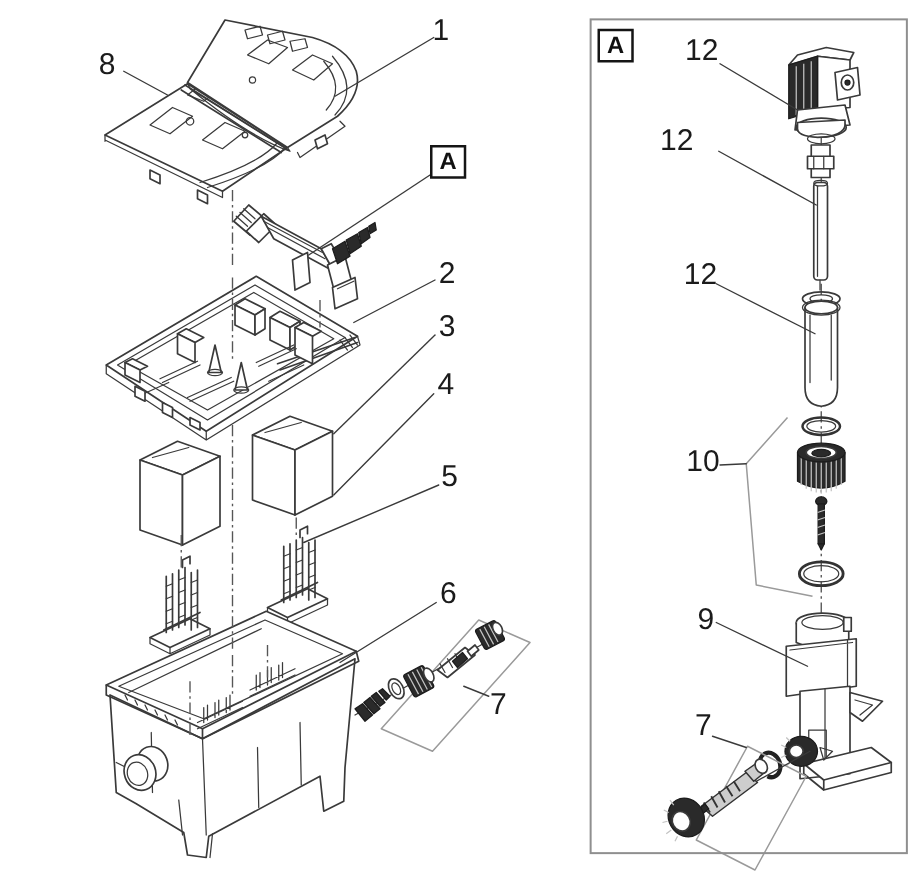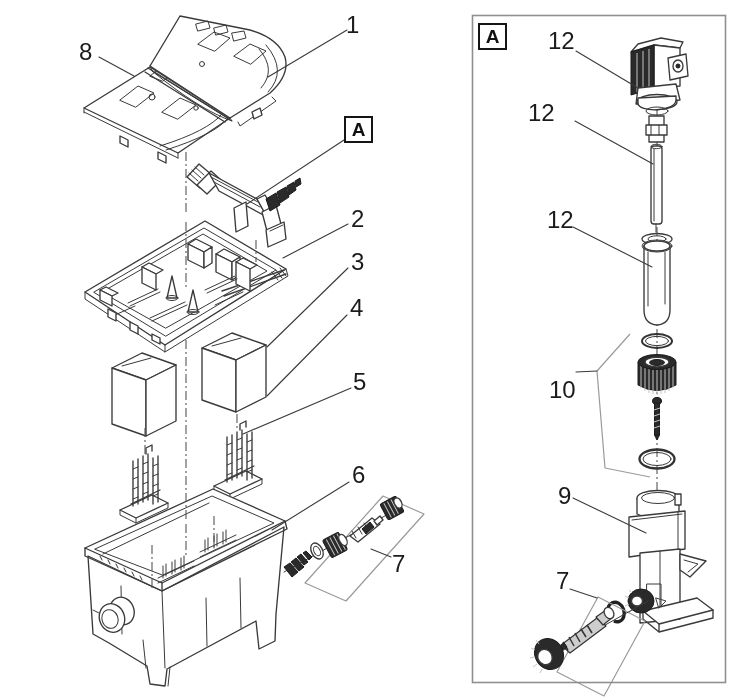--- a/index.html
+++ b/index.html
@@ -343,17 +343,17 @@
 <div class="callout" style="left:351px;top:250px">3</div>
 <div class="callout" style="left:350px;top:296px">4</div>
 <div class="callout" style="left:353px;top:370px">5</div>
 <div class="callout" style="left:352px;top:463px">6</div>
 <div class="callout" style="left:392px;top:552px">7</div>
 
 <div class="marker-box" style="left:478px;top:23px">A</div>
 <div class="callout" style="left:548px;top:29px">12</div>
 <div class="callout" style="left:528px;top:101px">12</div>
 <div class="callout" style="left:547px;top:208px">12</div>
-<div class="callout" style="left:549px;top:378px">10</div>
+<div class="callout" style="left:549px;top:358px">10</div>
 <div class="callout" style="left:558px;top:484px">9</div>
 <div class="callout" style="left:556px;top:569px">7</div>
 
 </div>
 
 </body></html>

